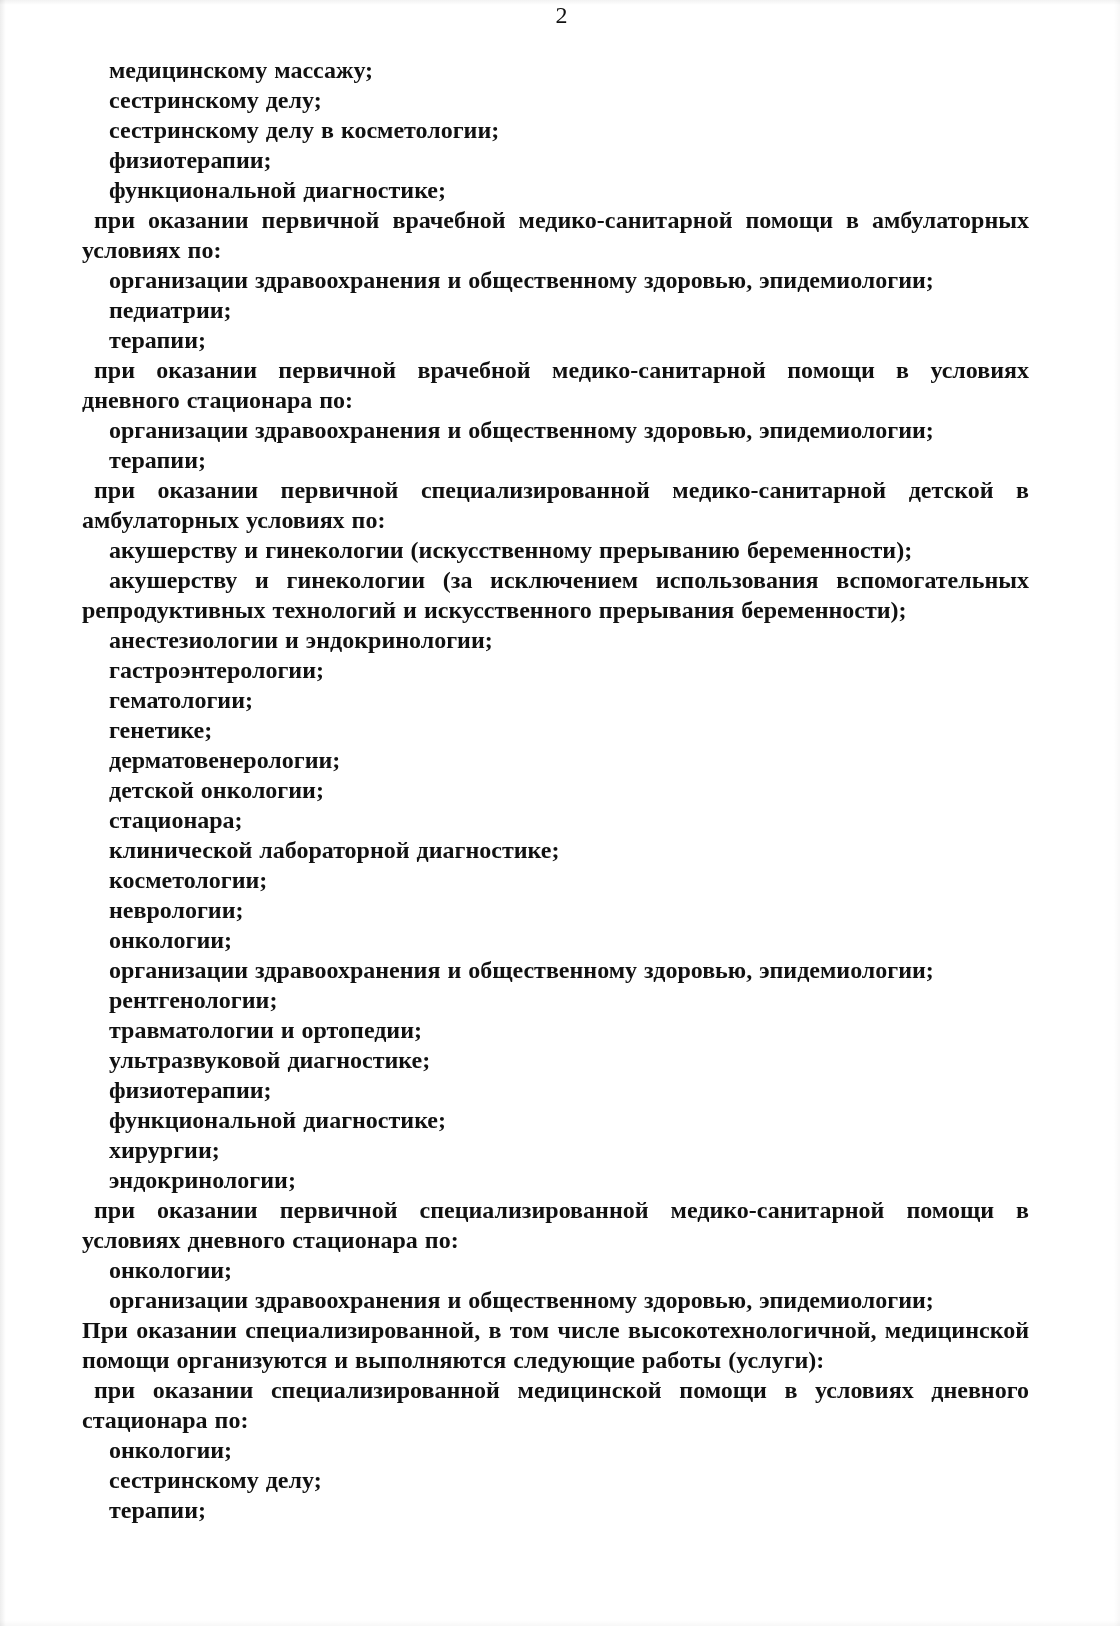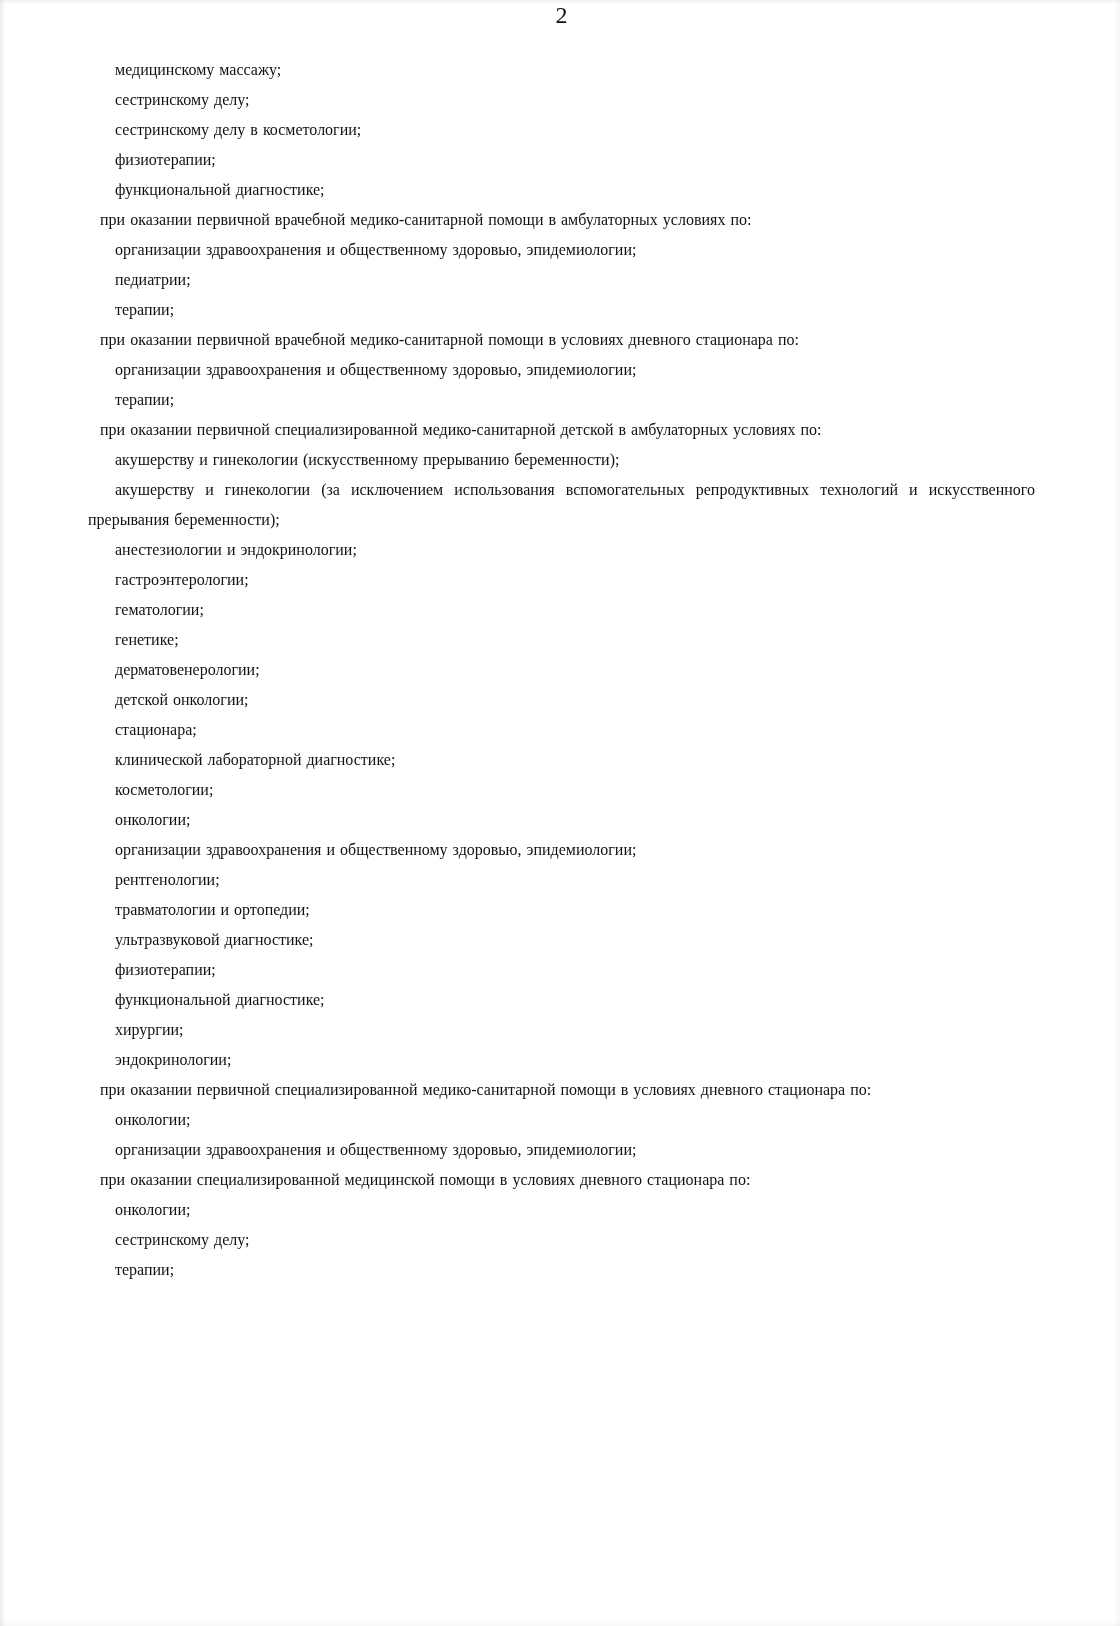--- a/index.html
+++ b/index.html
@@ -33,24 +33,25 @@
     top: 1px;
     left: 88px;
     width: 947px;
     text-align: center;
     font-size: 24px;
     line-height: 28px;
   }
   .doc-body {
     position: absolute;
     top: 55px;
-    left: 88px;
+    left: 82px;
     width: 947px;
-    font-size: 16px;
+    font-size: 24px;
     line-height: 30px;
+    font-weight: bold;
   }
   .doc-body p {
     margin: 0;
     padding: 0;
     text-align: justify;
     text-align-last: left;
     word-spacing: 1px;
   }
   .doc-body p.item   { text-indent: 27px; }
   .doc-body p.clause { text-indent: 12px; }
@@ -79,30 +80,32 @@
       <p class="item">акушерству и гинекологии (за исключением использования вспомогательных репродуктивных технологий и искусственного прерывания беременности);</p>
       <p class="item">анестезиологии и эндокринологии;</p>
       <p class="item">гастроэнтерологии;</p>
       <p class="item">гематологии;</p>
       <p class="item">генетике;</p>
       <p class="item">дерматовенерологии;</p>
       <p class="item">детской онкологии;</p>
       <p class="item">стационара;</p>
       <p class="item">клинической лабораторной диагностике;</p>
       <p class="item">косметологии;</p>
+      <p class="item">неврологии;</p>
       <p class="item">онкологии;</p>
       <p class="item">организации здравоохранения и общественному здоровью, эпидемиологии;</p>
       <p class="item">рентгенологии;</p>
       <p class="item">травматологии и ортопедии;</p>
       <p class="item">ультразвуковой диагностике;</p>
       <p class="item">физиотерапии;</p>
       <p class="item">функциональной диагностике;</p>
       <p class="item">хирургии;</p>
       <p class="item">эндокринологии;</p>
       <p class="clause">при оказании первичной специализированной медико-санитарной помощи в условиях дневного стационара по:</p>
       <p class="item">онкологии;</p>
       <p class="item">организации здравоохранения и общественному здоровью, эпидемиологии;</p>
+      <p class="flush">При оказании специализированной, в том числе высокотехнологичной, медицинской помощи организуются и выполняются следующие работы (услуги):</p>
       <p class="clause">при оказании специализированной медицинской помощи в условиях дневного стационара по:</p>
       <p class="item">онкологии;</p>
       <p class="item">сестринскому делу;</p>
       <p class="item">терапии;</p>
     </div>
 </div>
 
 </body></html>

